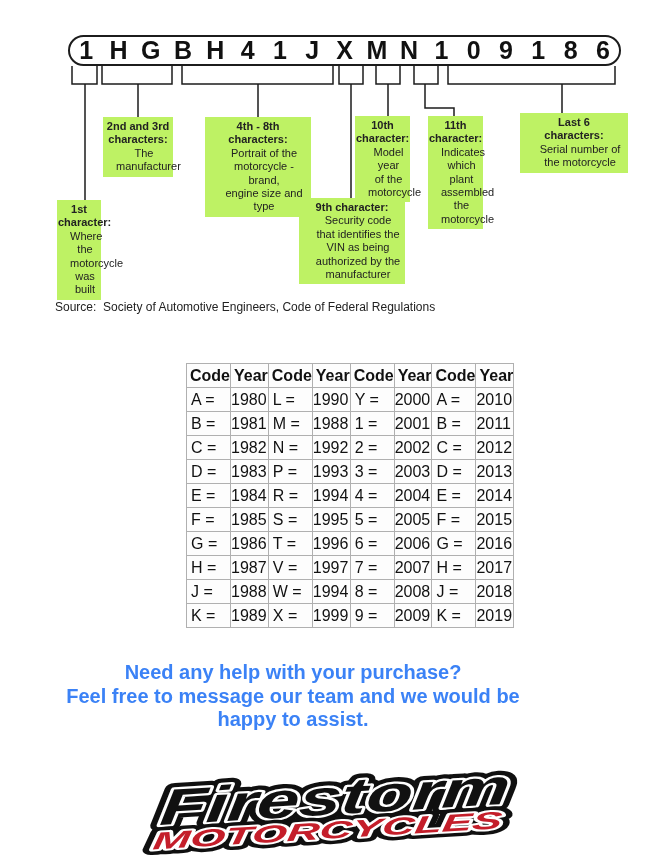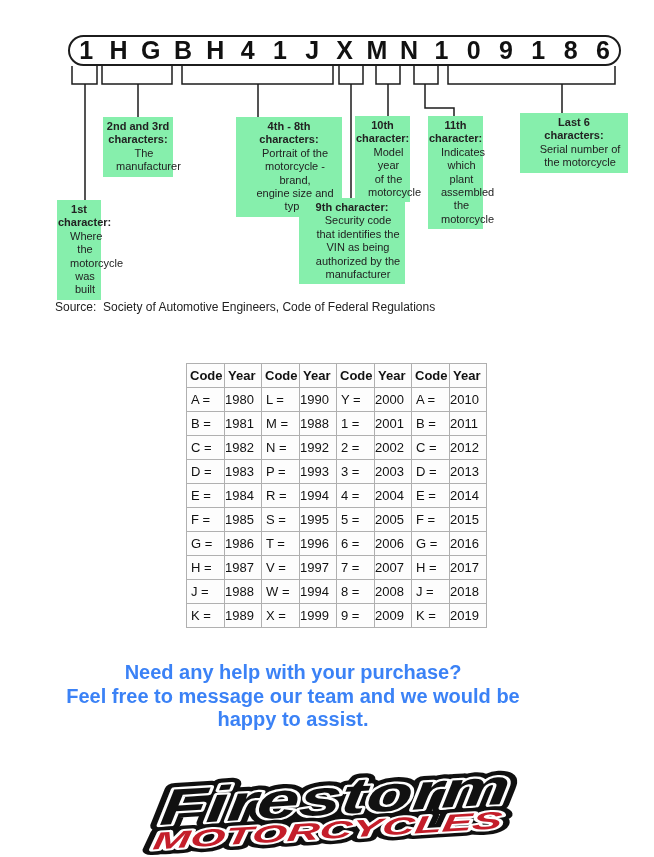--- a/index.html
+++ b/index.html
@@ -15,43 +15,43 @@
   .vin-char{
     flex:1;text-align:center;font-weight:bold;font-size:25px;line-height:25px;
     color:#111;letter-spacing:0;
   }
 
   
   .connectors{position:absolute;left:0;top:0;width:654px;height:320px;pointer-events:none;}
 
   
   .vbox{
-    position:absolute;background:#86efac;text-align:center;
+    position:absolute;background:#bef264;text-align:center;
     font-size:11px;line-height:13.4px;color:#222;
     padding:3px 1px;box-sizing:border-box;
   }
   .vbox-title{display:block;font-weight:bold;white-space:pre-line;}
   .vbox-body{display:block;white-space:pre-line;padding-left:12px;}
   .box-1st   {left:57px; top:200px;width:44px; min-height:66px;}
   .box-2nd3rd{left:103px;top:117px;width:70px; min-height:54px;}
-  .box-4th8th{left:205px;top:117px;width:106px;min-height:66px;margin-left:31px;}
+  .box-4th8th{left:205px;top:117px;width:106px;min-height:66px;}
   .box-9th   {left:299px;top:198px;width:106px;min-height:83px;}
   .box-10th  {left:355px;top:116px;width:55px; min-height:64px;}
   .box-11th  {left:428px;top:116px;width:55px; min-height:91px;}
   .box-last6 {left:520px;top:113px;width:108px; min-height:54px;}
 
   .source-note{
     position:absolute;left:55px;top:300px;font-size:12px;color:#222;white-space:pre;
   }
 
   
   .year-table{
     position:absolute;left:186px;top:363px;
     border-collapse:collapse;table-layout:fixed;
-    font-size:13px;color:#111;background:#fdfdfd;
+    font-size:16px;color:#111;background:#fdfdfd;
   }
   .year-table th,.year-table td{
     border:1px solid #b0b0b0;height:23px;padding:0;overflow:hidden;
   }
   .year-table th{font-weight:bold;text-align:left;padding-left:3px;width:33px;}
   .year-table th:nth-child(odd){width:34px;}
   .year-table td.code-cell{text-align:left;padding-left:4px;}
   .year-table td.year-cell{}
 
   .help-message{

